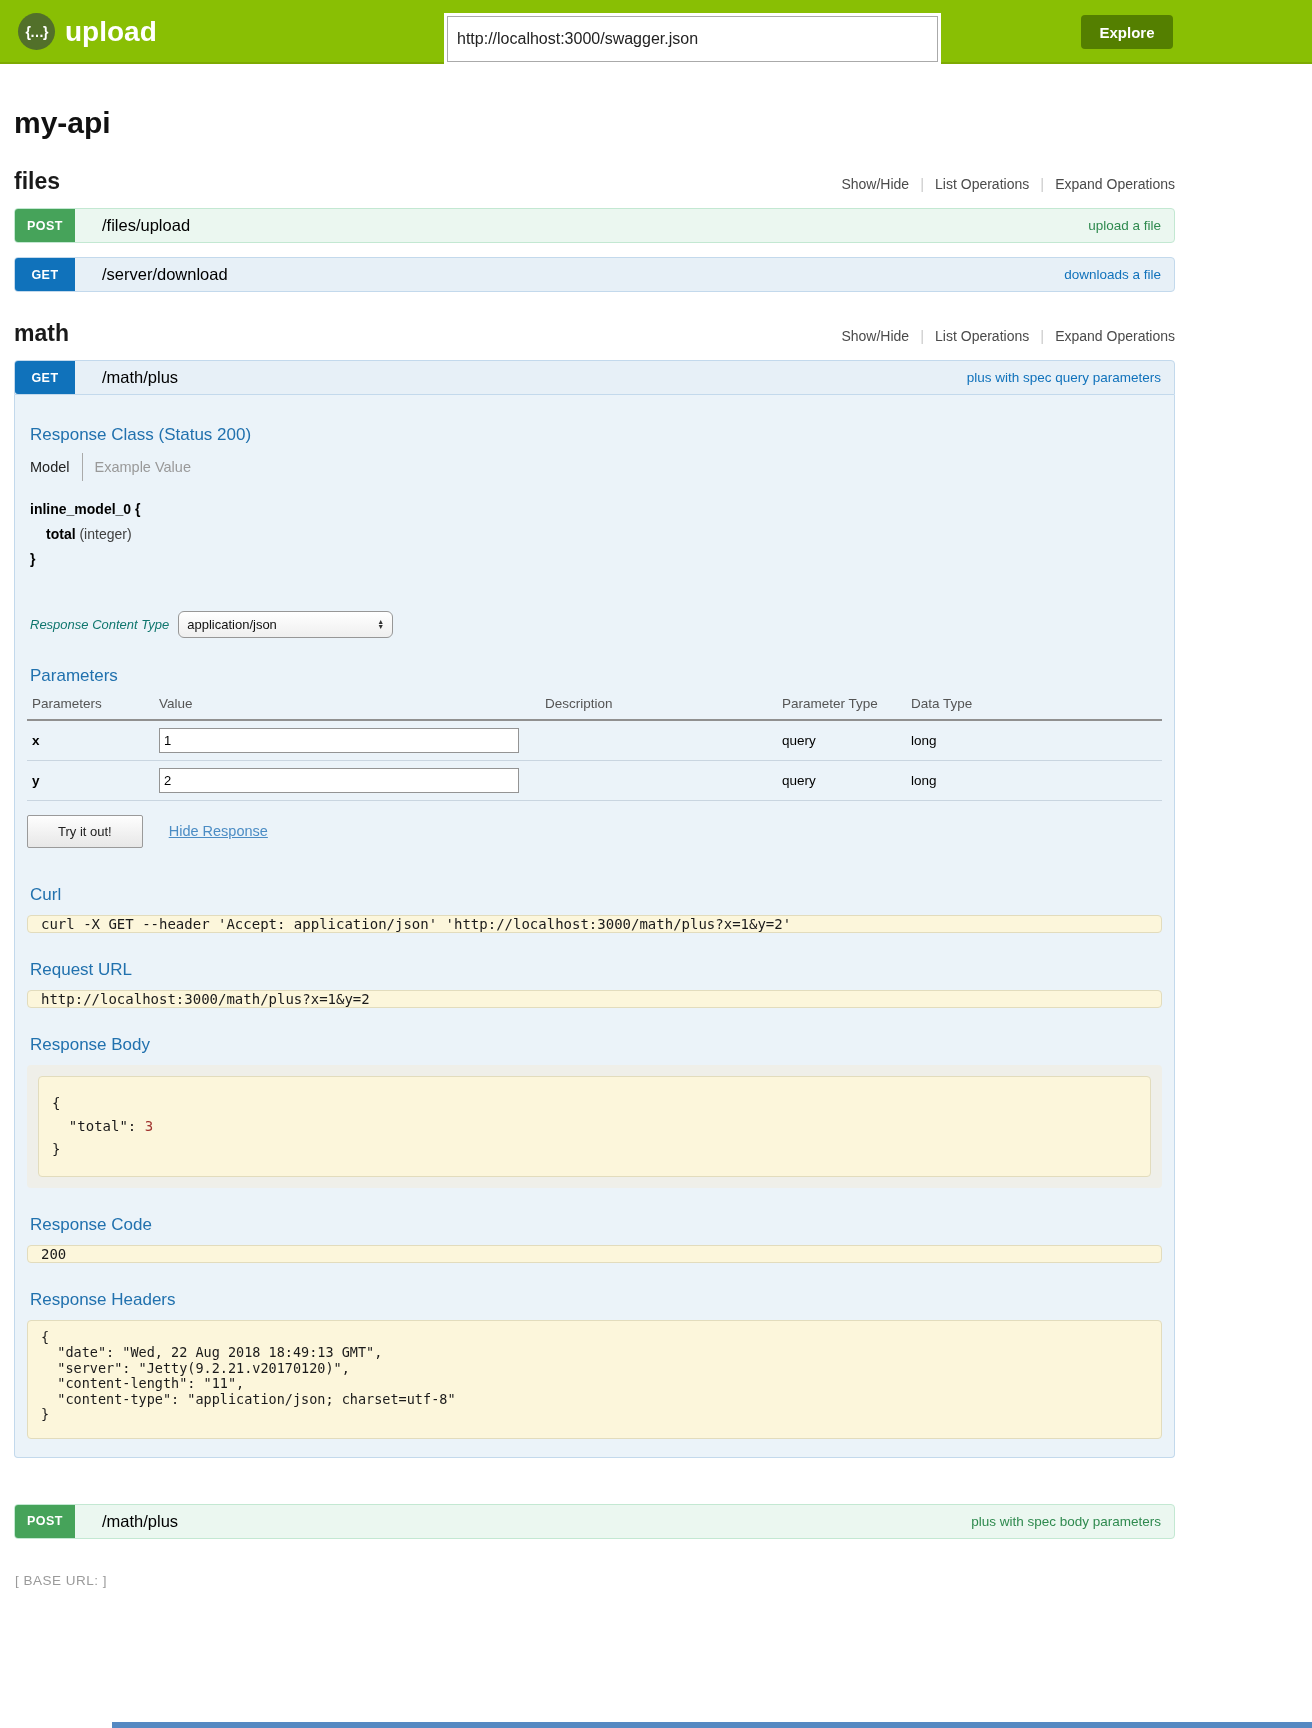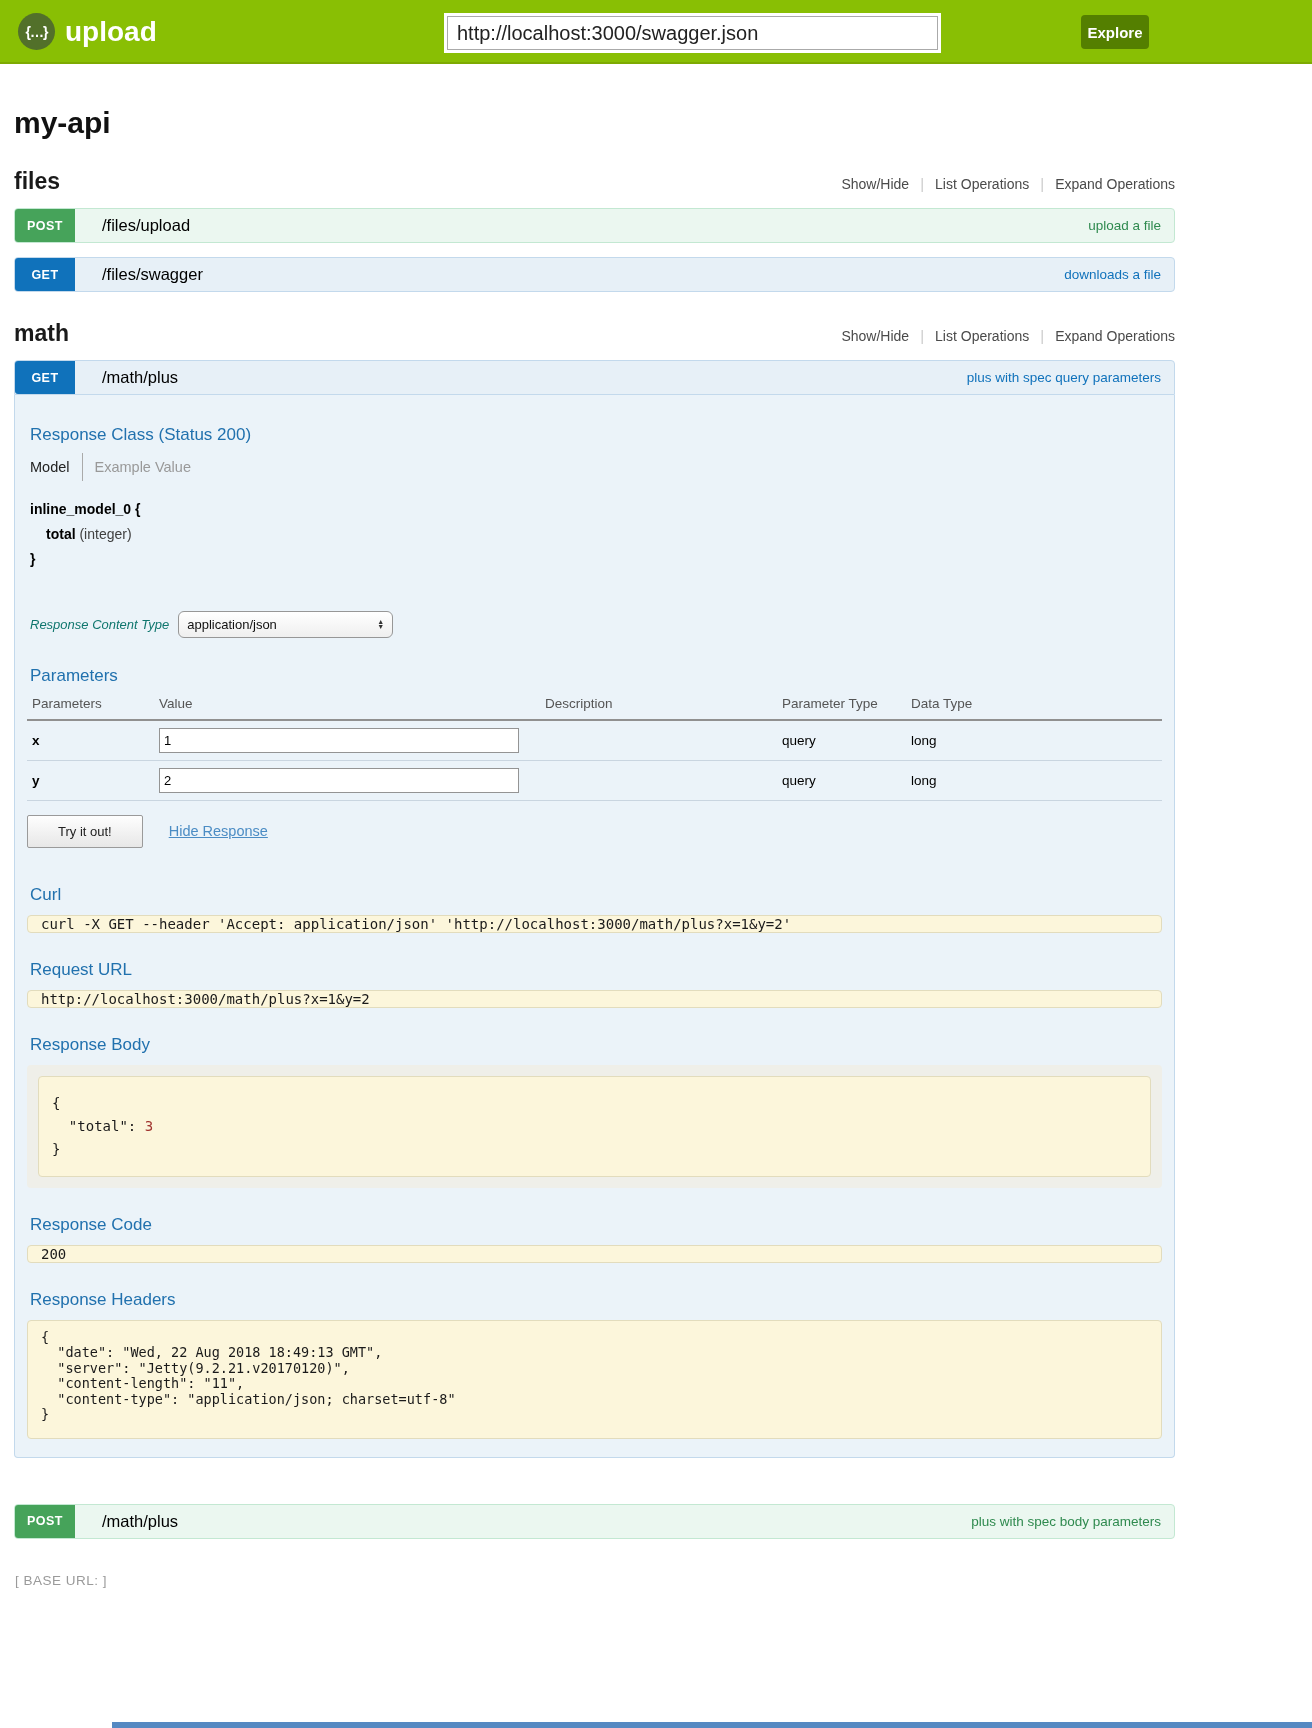--- a/index.html
+++ b/index.html
@@ -16,26 +16,26 @@
     border-bottom: 2px solid #7daa02;
   }
   .brand { position:absolute; left:18px; top:13px; display:flex; align-items:center; gap:10px; }
   .logo-circle {
     width:37px; height:37px; border-radius:50%;
     background:#52702a; color:#fff; display:flex; align-items:center; justify-content:center;
     font-size:14px; font-weight:bold; letter-spacing:-1px;
   }
   .brand-name { color:#fff; font-size:28px; font-weight:bold; }
   .url-input {
-    position:absolute; left:447px; top:16px; width:491px; height:34px;
+    position:absolute; left:447px; top:16px; width:491px; height:46px;
     border:1px solid #aaa; box-shadow:0 0 0 3px #fff; background:#fff;
-    font-size:20px; color:#222; padding:0 9px; font-family:"Liberation Sans",sans-serif;
+    font-size:16px; color:#222; padding:0 9px; font-family:"Liberation Sans",sans-serif;
   }
   .explore-btn {
-    position:absolute; left:1081px; top:15px; width:68px; height:34px;
+    position:absolute; left:1081px; top:15px; width:92px; height:34px;
     background:#547f00; border:none; border-radius:4px;
     color:#fff; font-weight:bold; font-size:15px; cursor:pointer;
     font-family:"Liberation Sans",sans-serif;
   }
 
   
   .wrap { width:1161px; margin-left:14px; }
   .api-title { margin-top:42px; font-size:30px; font-weight:bold; color:#111; }
 
   .section-head {
@@ -160,21 +160,21 @@
   </div>
 
   <div class="op-row post" data-interactable="true">
     <span class="badge" data-interactable="false">POST</span>
     <span class="op-path" data-interactable="false">/files/upload</span>
     <span class="op-summary" data-interactable="true">upload a file</span>
   </div>
 
   <div class="op-row get" data-interactable="true">
     <span class="badge" data-interactable="false">GET</span>
-    <span class="op-path" data-interactable="false">/files/swagger</span>
+    <span class="op-path" data-interactable="false">/server/download</span>
     <span class="op-summary" data-interactable="true">downloads a file</span>
   </div>
 
   <div class="section-head" data-interactable="false">
     <h2 data-interactable="false">math</h2>
     <div class="section-links">
       <span data-interactable="true">Show/Hide</span>
       <span class="sep" data-interactable="false">|</span>
       <span data-interactable="true">List Operations</span>
       <span class="sep" data-interactable="false">|</span>

